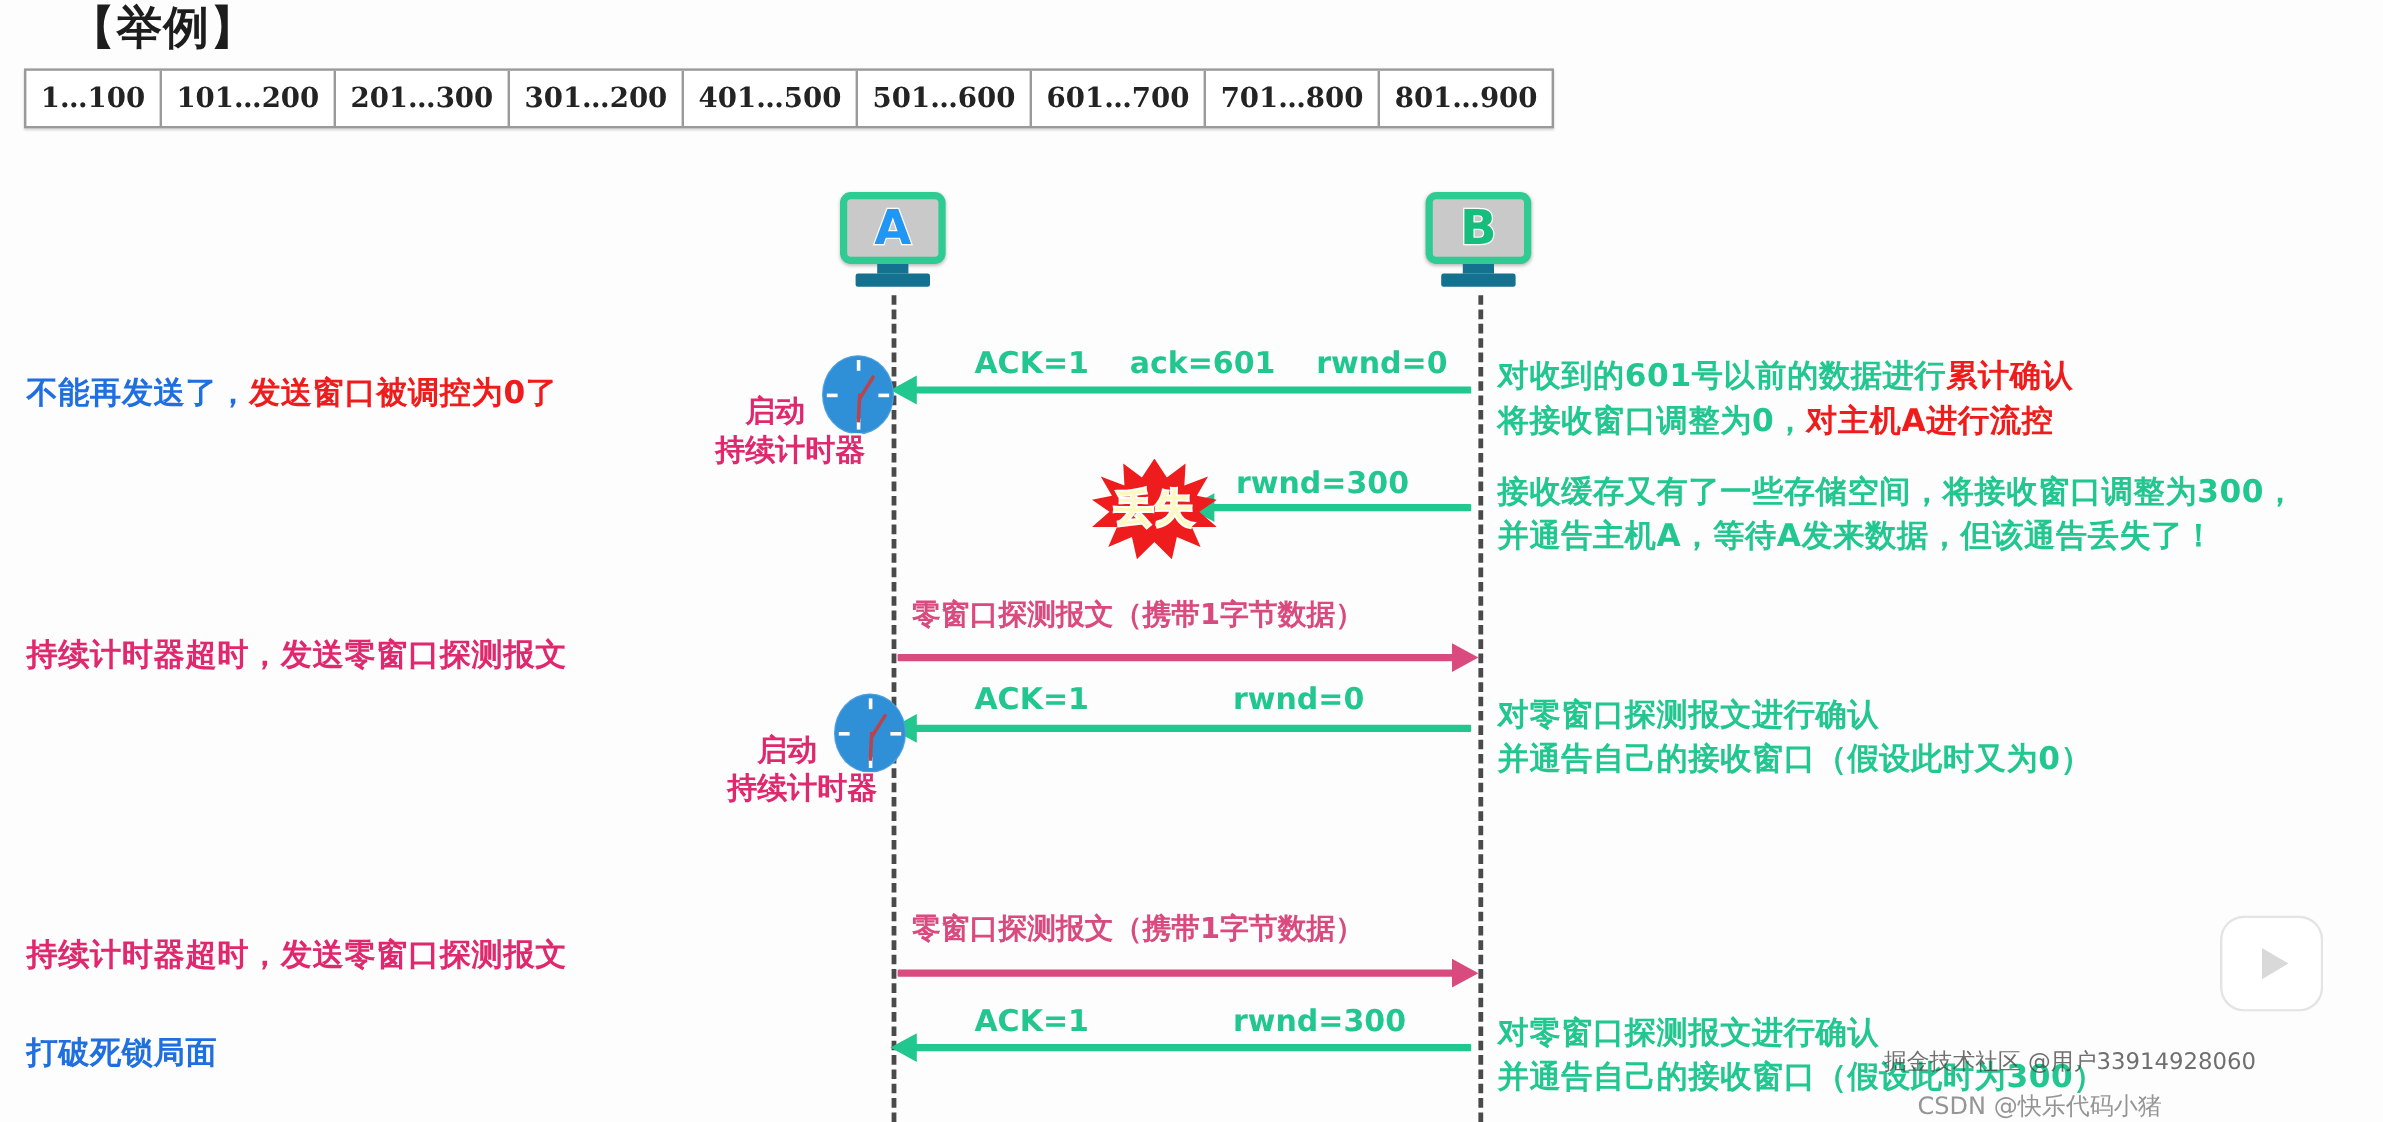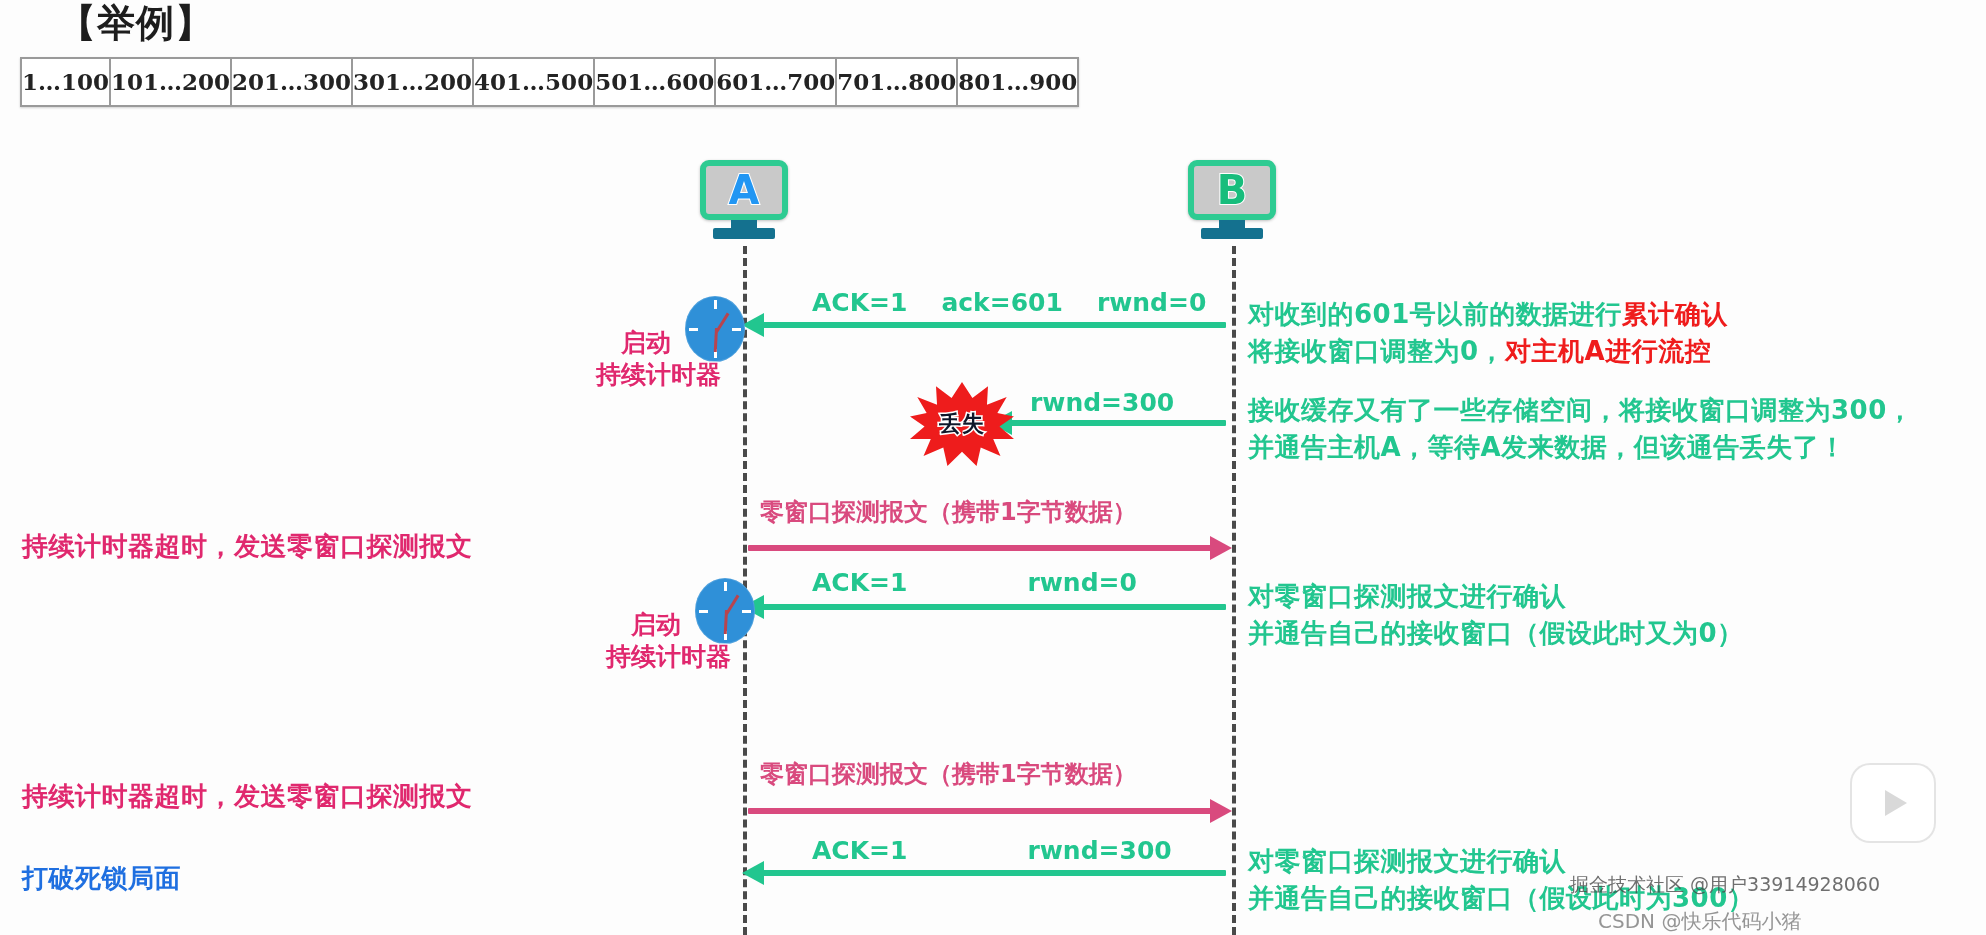--- a/index.html
+++ b/index.html
@@ -37,21 +37,21 @@
     top: 57px;
     display: flex;
     border: 2px solid #9a9a9a;
     background: #ffffff;
     box-shadow: 0 1px 2px rgba(0,0,0,0.18);
   }
   .seg-cell {
     min-width: 84px;
     height: 46px;
     line-height: 46px;
-    padding: 0 0;
+    padding: 0 12px;
     text-align: center;
     font-size: 23px;
     font-weight: 700;
     color: #232323;
     border-right: 2px solid #9a9a9a;
     white-space: nowrap;
     font-family: "DejaVu Serif", "Liberation Serif", serif;
   }
   .seg-cell:last-child { border-right: none; }
 
@@ -252,22 +252,22 @@
       100% 41%, 86% 53%, 100% 68%, 80% 68%, 87% 88%, 68% 78%,
       64% 100%, 50% 83%, 36% 100%, 32% 78%, 13% 88%, 20% 68%,
       0% 68%, 14% 53%, 0% 41%, 16% 37%, 7% 18%, 26% 27%,
       25% 5%, 40% 19%
     );
     display: flex;
     align-items: center;
     justify-content: center;
   }
   .starburst span {
-    color: #0f172a;
-    font-size: 22px;
+    color: #fef9c3;
+    font-size: 32px;
     font-weight: 900;
     -webkit-text-stroke: 3px #ffffff;
     paint-order: stroke fill;
     letter-spacing: 1px;
   }
 
   
   .wm-juejin {
     position: absolute;
     left: 1570px;
@@ -359,20 +359,23 @@
       <div class="tick t6"></div>
       <div class="tick t3"></div>
       <div class="tick t9"></div>
       <div class="hand-min"></div>
       <div class="hand-hr"></div>
     </div>
     <div class="tlabel l1">启动</div>
     <div class="tlabel l2">持续计时器</div>
   </div>
 
+  <div class="note" style="left:22px; top:310px;">
+    <span class="blue">不能再发送了，</span><span class="red">发送窗口被调控为0了</span>
+  </div>
 
   <div class="note" style="left:1248px; top:296px;">
     <div>
       <span class="green">对收到的601号以前的数据进行</span><span class="red">累计确认</span>
     </div>
     <div>
       <span class="green">将接收窗口调整为0，</span><span class="red">对主机A进行流控</span>
     </div>
   </div>
 

